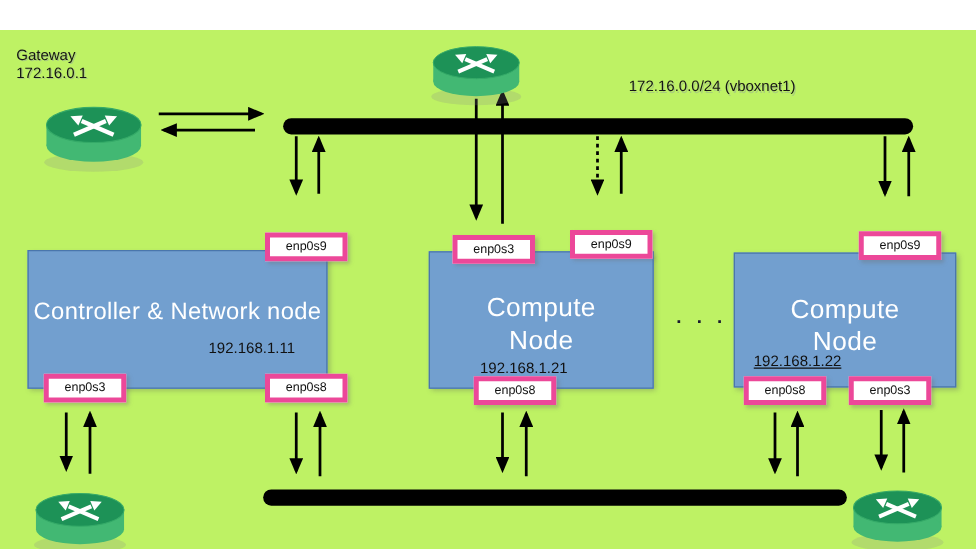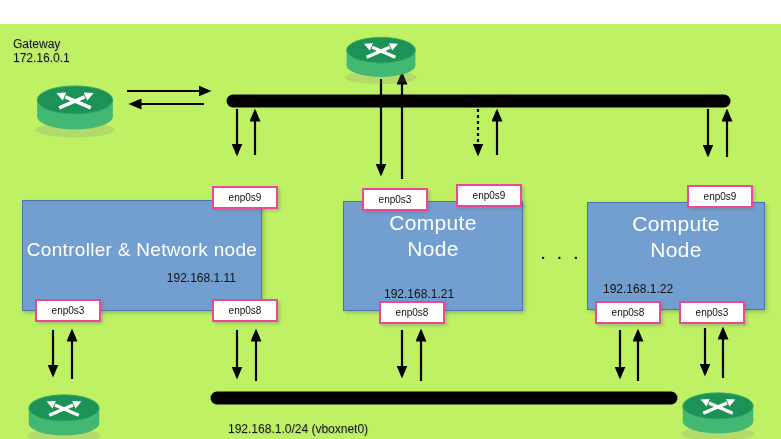--- a/index.html
+++ b/index.html
@@ -10,25 +10,25 @@
   .overlay{position:absolute;left:0;top:0;width:781px;height:439px;}
   .node{
     position:absolute;background:#729fcf;border:1px solid #4a76ac;
     box-shadow:2px 2px 4px rgba(90,90,90,.35);box-sizing:border-box;
   }
   .node-title{
     position:absolute;left:0;right:0;text-align:center;color:#ffffff;
     font-weight:400;letter-spacing:.3px;
   }
   .ctrl-title{top:38px;font-size:19px;white-space:nowrap;}
-  .compute-title{top:8px;font-size:21px;line-height:1.22;}
+  .compute-title{top:32px;font-size:21px;line-height:1.22;}
   .node-ip{position:absolute;font-size:12px;color:#111111;}
   .iface{
     position:absolute;width:66px;height:23px;background:#ffffff;
-    border:2px solid #ec4899;box-sizing:border-box;display:flex;
+    border:4px solid #ec4899;box-sizing:border-box;display:flex;
     align-items:center;justify-content:center;font-size:10px;color:#111;
     box-shadow:2px 2px 3px rgba(110,110,110,.35);
   }
   .netlabel{
     position:absolute;font-size:12px;line-height:1.15;color:#151515;
     text-shadow:1px 1px 0 rgba(120,120,190,.30);white-space:nowrap;
   }
   .router{position:absolute;}
   .router svg{display:block;width:100%;height:100%;}
   .dots{
@@ -82,24 +82,24 @@
     <line x1="705" y1="304" x2="705" y2="350" stroke="#000" stroke-width="2.2" marker-end="url(#barr)"></line>
     <line x1="723" y1="354" x2="723" y2="305" stroke="#000" stroke-width="2.2" marker-end="url(#barr)"></line>
   </svg>
 
   <div class="netlabel" style="left:13px;top:14px;">
     <div>Gateway</div>
     <div>172.16.0.1</div>
   </div>
 
   <div class="netlabel" style="left:503px;top:39px;">
+    <div>172.16.0.0/24 (vboxnet1)</div>
   </div>
 
   <div class="netlabel" style="left:228px;top:399px;">
-    <div>192.168.1.0/24 (vboxnet0)</div>
   </div>
 
   <div class="router" style="left:31px;top:51px;width:88px;height:64px;">
     <svg viewBox="0 0 100 72">
       <ellipse cx="50" cy="62" rx="45" ry="8.5" fill="#8a8a8a" opacity="0.22"></ellipse>
       <rect x="7" y="28" width="86" height="19" fill="#42b873"></rect>
       <ellipse cx="50" cy="47" rx="43" ry="14.5" fill="#42b873"></ellipse>
       <ellipse cx="50" cy="28" rx="43" ry="16" fill="#1d9257" stroke="#35aa68" stroke-width="1"></ellipse>
       <line x1="68" y1="37" x2="39" y2="24.5" stroke="#fff" stroke-width="4"></line>
       <polygon points="28.8,20 40,19.4 36,28.6" fill="#fff"></polygon>
@@ -160,21 +160,21 @@
     <div class="node-ip" style="left:40px;top:85px;">192.168.1.21</div>
   </div>
 
   <div class="dots" style="left:541px;top:221px;">. . .</div>
 
   <div class="node" style="left:587px;top:178px;width:178px;height:108px;">
     <div class="node-title compute-title">
       <div>Compute</div>
       <div>Node</div>
     </div>
-    <div class="node-ip" style="left:15px;top:79px;">192.168.1.22</div>
+    <div class="node-ip" style="left:15px;top:79px;text-decoration:underline;">192.168.1.22</div>
   </div>
 
   <div class="iface" style="left:212px;top:162px;">enp0s9</div>
   <div class="iface" style="left:35px;top:275px;">enp0s3</div>
   <div class="iface" style="left:212px;top:275px;">enp0s8</div>
 
   <div class="iface" style="left:362px;top:164px;">enp0s3</div>
   <div class="iface" style="left:456px;top:160px;">enp0s9</div>
   <div class="iface" style="left:379px;top:277px;">enp0s8</div>
 

